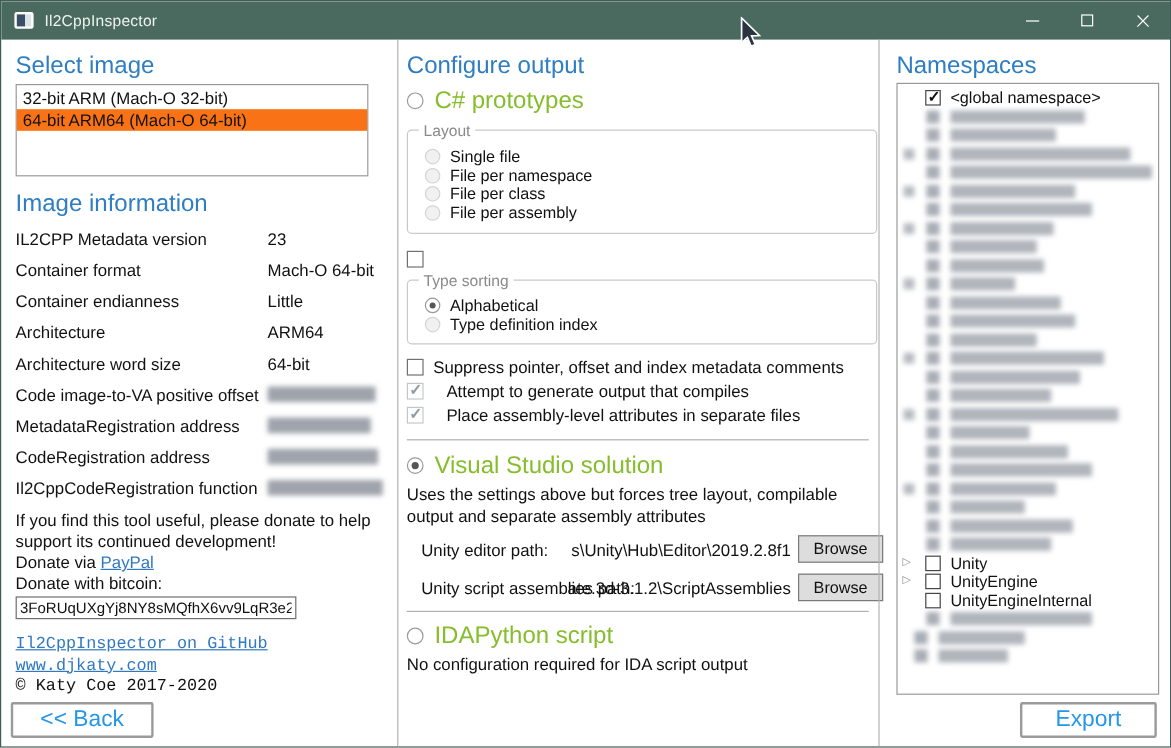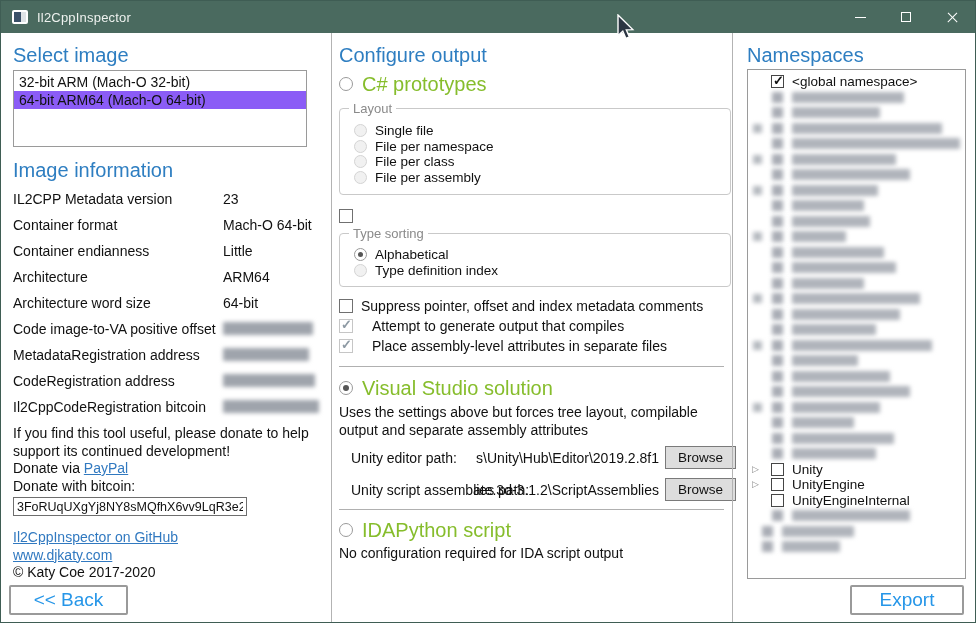--- a/index.html
+++ b/index.html
@@ -28,32 +28,32 @@
   
   .col-left  { position:absolute; top:32px; left:0;   width:330px; bottom:0; padding:10px 12px 0 12px; }
   .col-mid   { position:absolute; top:32px; left:330px; width:401px; bottom:0; border-left:1px solid #b3b3b3; padding:10px 0 0 7px; }
   .col-right { position:absolute; top:32px; left:731px; right:0; bottom:0; border-left:1px solid #b3b3b3; padding:10px 0 0 14px; }
 
   .heading { color:#2e7ec1; font-size:20px; font-weight:400; line-height:24px; }
 
   
   .img-listbox { margin-top:3px; width:294px; height:77px; border:1px solid #9a9a9a; background:#fff; padding-top:2px; }
   .img-item { height:18px; font-size:14px; padding:1px 0 0 5px; color:#111; }
-  .img-item.selected { background:#8b5cf6; }
+  .img-item.selected { background:#f97316; }
   .h-info { margin-top:11px; }
   .info-rows { margin-top:9px; }
   .info-row { display:flex; height:15px; margin-bottom:11px; font-size:14px; }
   .info-label { width:210px; color:#111; }
   .info-value { color:#111; }
   .val-blur { display:inline-block; height:13px; background:#9fa4ac; filter:blur(2px); border-radius:1px; margin-top:1px; }
   .donate { margin-top:5px; width:306px; font-size:14px; line-height:17.5px; color:#111; }
   a.link { color:#3179c0; text-decoration:underline; cursor:pointer; }
   .btc-input { margin-top:2px; width:234px; height:19px; border:1px solid #6e6e6e; font-family:"Liberation Sans",sans-serif;
     font-size:12.5px; padding:0 3px; color:#111; }
-  .links { margin-top:13px; font-size:14px; line-height:17px; }
+  .links { margin-top:13px; font-size:14px; line-height:17px;font-family:Liberation Mono, monospace; }
   .links div { margin-bottom:0.5px; }
   .copyright { color:#111; }
   .big-btn { position:absolute; border:2px solid #9a9a9a; border-radius:2px; background:#fff;
     color:#2696e8; font-size:19px; font-family:"Liberation Sans",sans-serif;
     display:flex; align-items:center; justify-content:center; cursor:pointer; }
   .back-btn { left:8px; bottom:7px; width:119px; height:30px; }
 
   
   .opt-row { display:flex; align-items:center; gap:9px; height:24px; }
   .opt-row.first { margin-top:5px; }
@@ -165,21 +165,21 @@
         </div>
       <div class="info-row">
           <span class="info-label">MetadataRegistration address</span>
           <span class="val-blur" style="width:86px"></span>
         </div>
       <div class="info-row">
           <span class="info-label">CodeRegistration address</span>
           <span class="val-blur" style="width:92px"></span>
         </div>
       <div class="info-row">
-          <span class="info-label">Il2CppCodeRegistration bitcoin</span>
+          <span class="info-label">Il2CppCodeRegistration function</span>
           <span class="val-blur" style="width:96px"></span>
         </div>
     </div>
 
     <div class="donate">
       <span>If you find this tool useful, please donate to help support its continued development!</span>
       <div><span>Donate via </span><a class="link">PayPal</a></div>
       <div>Donate with bitcoin:</div>
       <input class="btc-input" type="text" value="3FoRUqUXgYj8NY8sMQfhX6vv9LqR3e2kzz" style="">
     </div>

